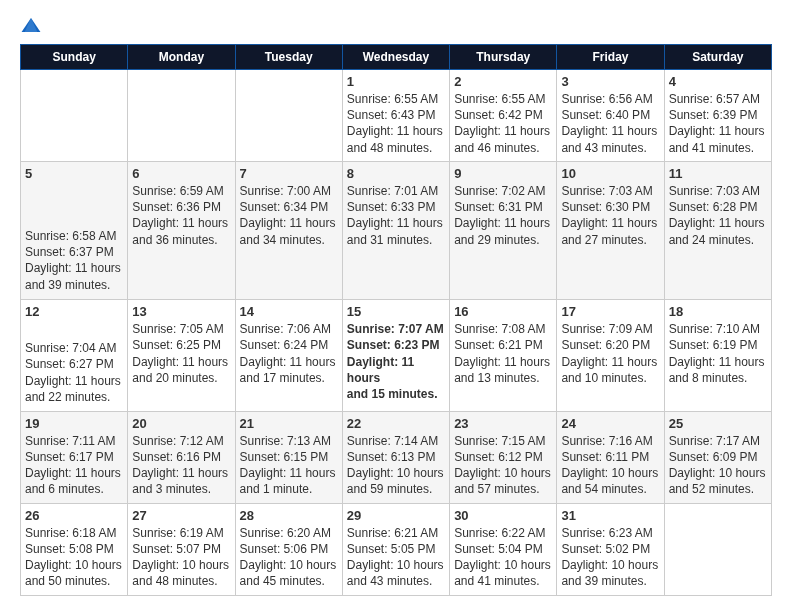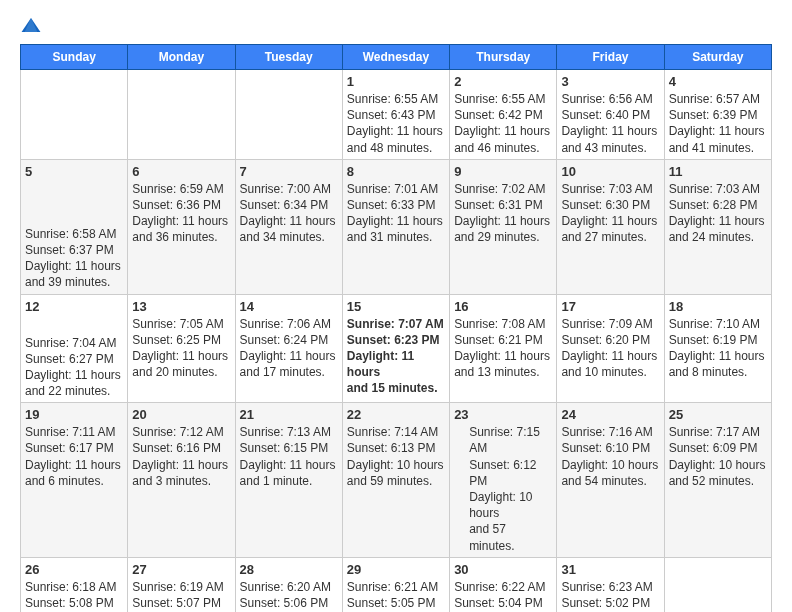--- a/index.html
+++ b/index.html
@@ -46,21 +46,21 @@
       color: #555;
     }
     .calendar {
       flex: 1;
       border: 1px solid #ccc;
       border-collapse: collapse;
       width: 100%;
       table-layout: fixed;
     }
     .calendar th {
-      background-color: #3b82f6;
+      background-color: #0f172a;
       color: #fff;
       font-size: 12px;
       font-weight: bold;
       padding: 5px 4px;
       text-align: center;
       border: 1px solid #1255a0;
     }
     .calendar td {
       border: 1px solid #ccc;
       vertical-align: top;
@@ -285,29 +285,29 @@
           </td>
           <td>
             <span class="day-number">22</span>
             <div class="day-info" style="white-space: pre-line;">Sunrise: 7:14 AM
 Sunset: 6:13 PM
 Daylight: 10 hours
 and 59 minutes.</div>
           </td>
           <td>
             <span class="day-number">23</span>
-            <div class="day-info" style="white-space: pre-line; margin-left: 15px;">Sunrise: 7:15 AM
+            <div class="day-info" style="white-space: pre-line;">Sunrise: 7:15 AM
 Sunset: 6:12 PM
 Daylight: 10 hours
 and 57 minutes.</div>
           </td>
           <td>
             <span class="day-number">24</span>
             <div class="day-info" style="white-space: pre-line;">Sunrise: 7:16 AM
-Sunset: 6:10 PM
+Sunset: 6:11 PM
 Daylight: 10 hours
 and 54 minutes.</div>
           </td>
           <td>
             <span class="day-number">25</span>
             <div class="day-info" style="white-space: pre-line;">Sunrise: 7:17 AM
 Sunset: 6:09 PM
 Daylight: 10 hours
 and 52 minutes.</div>
           </td>

